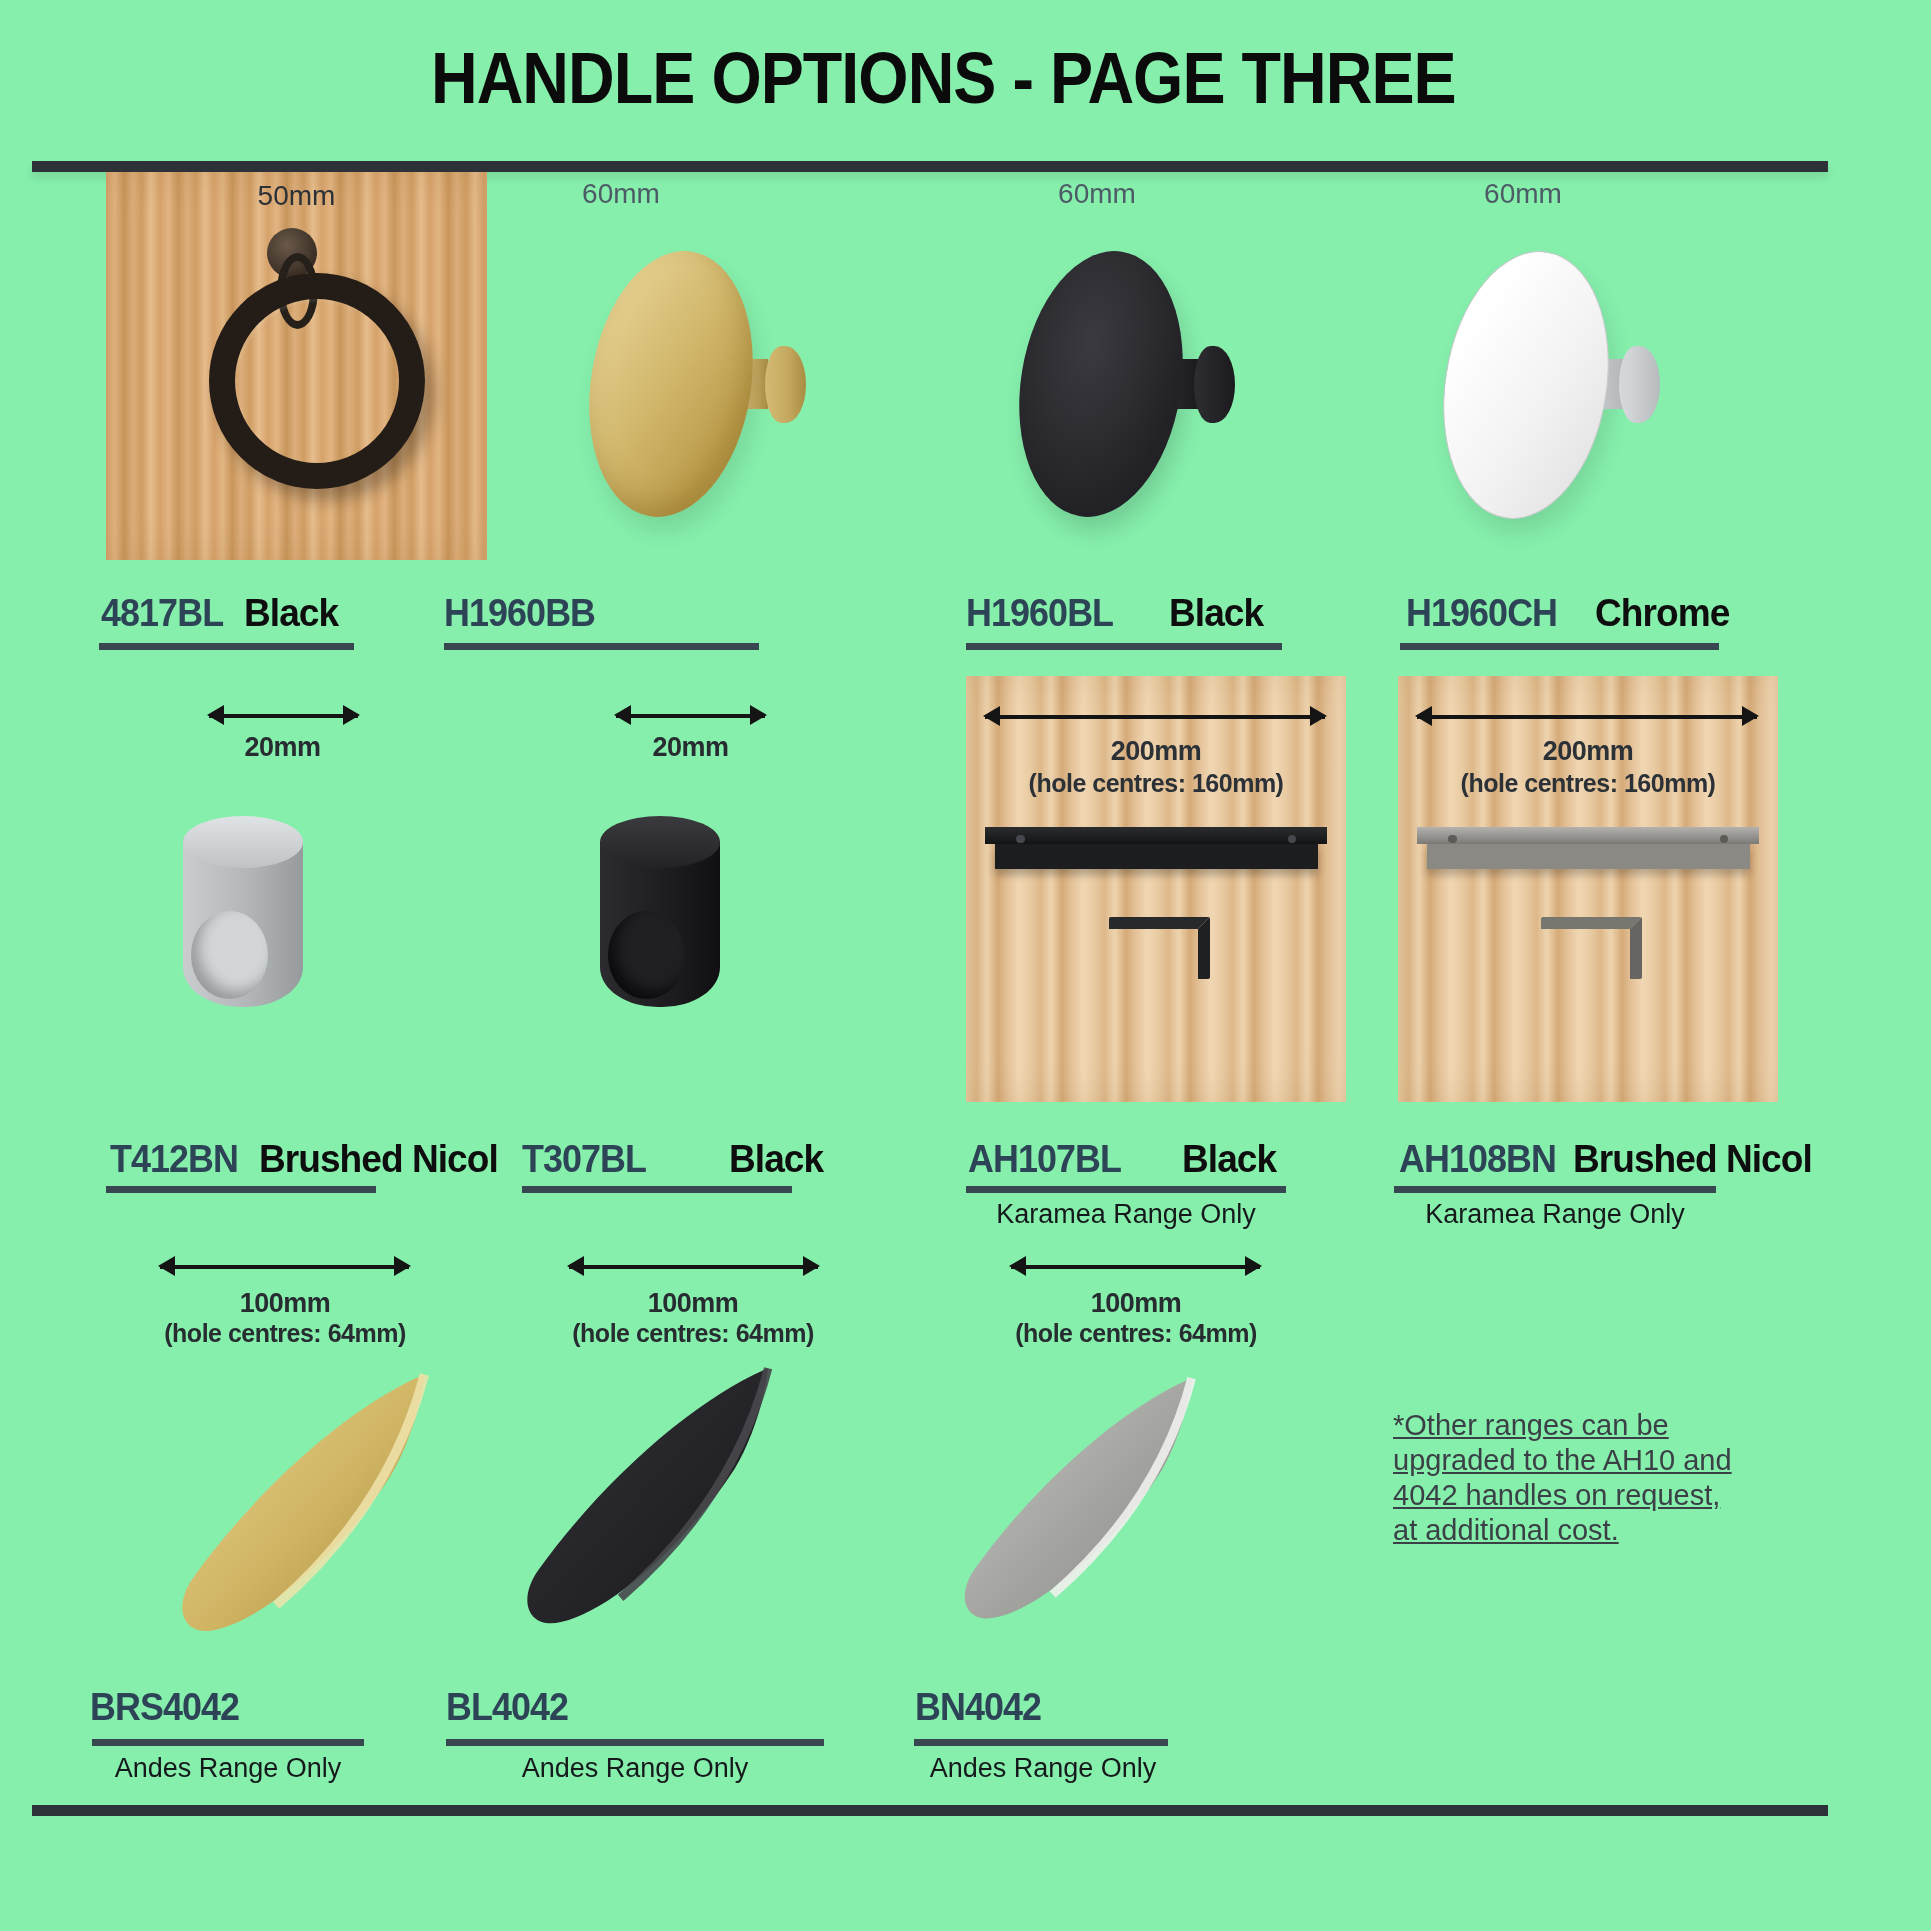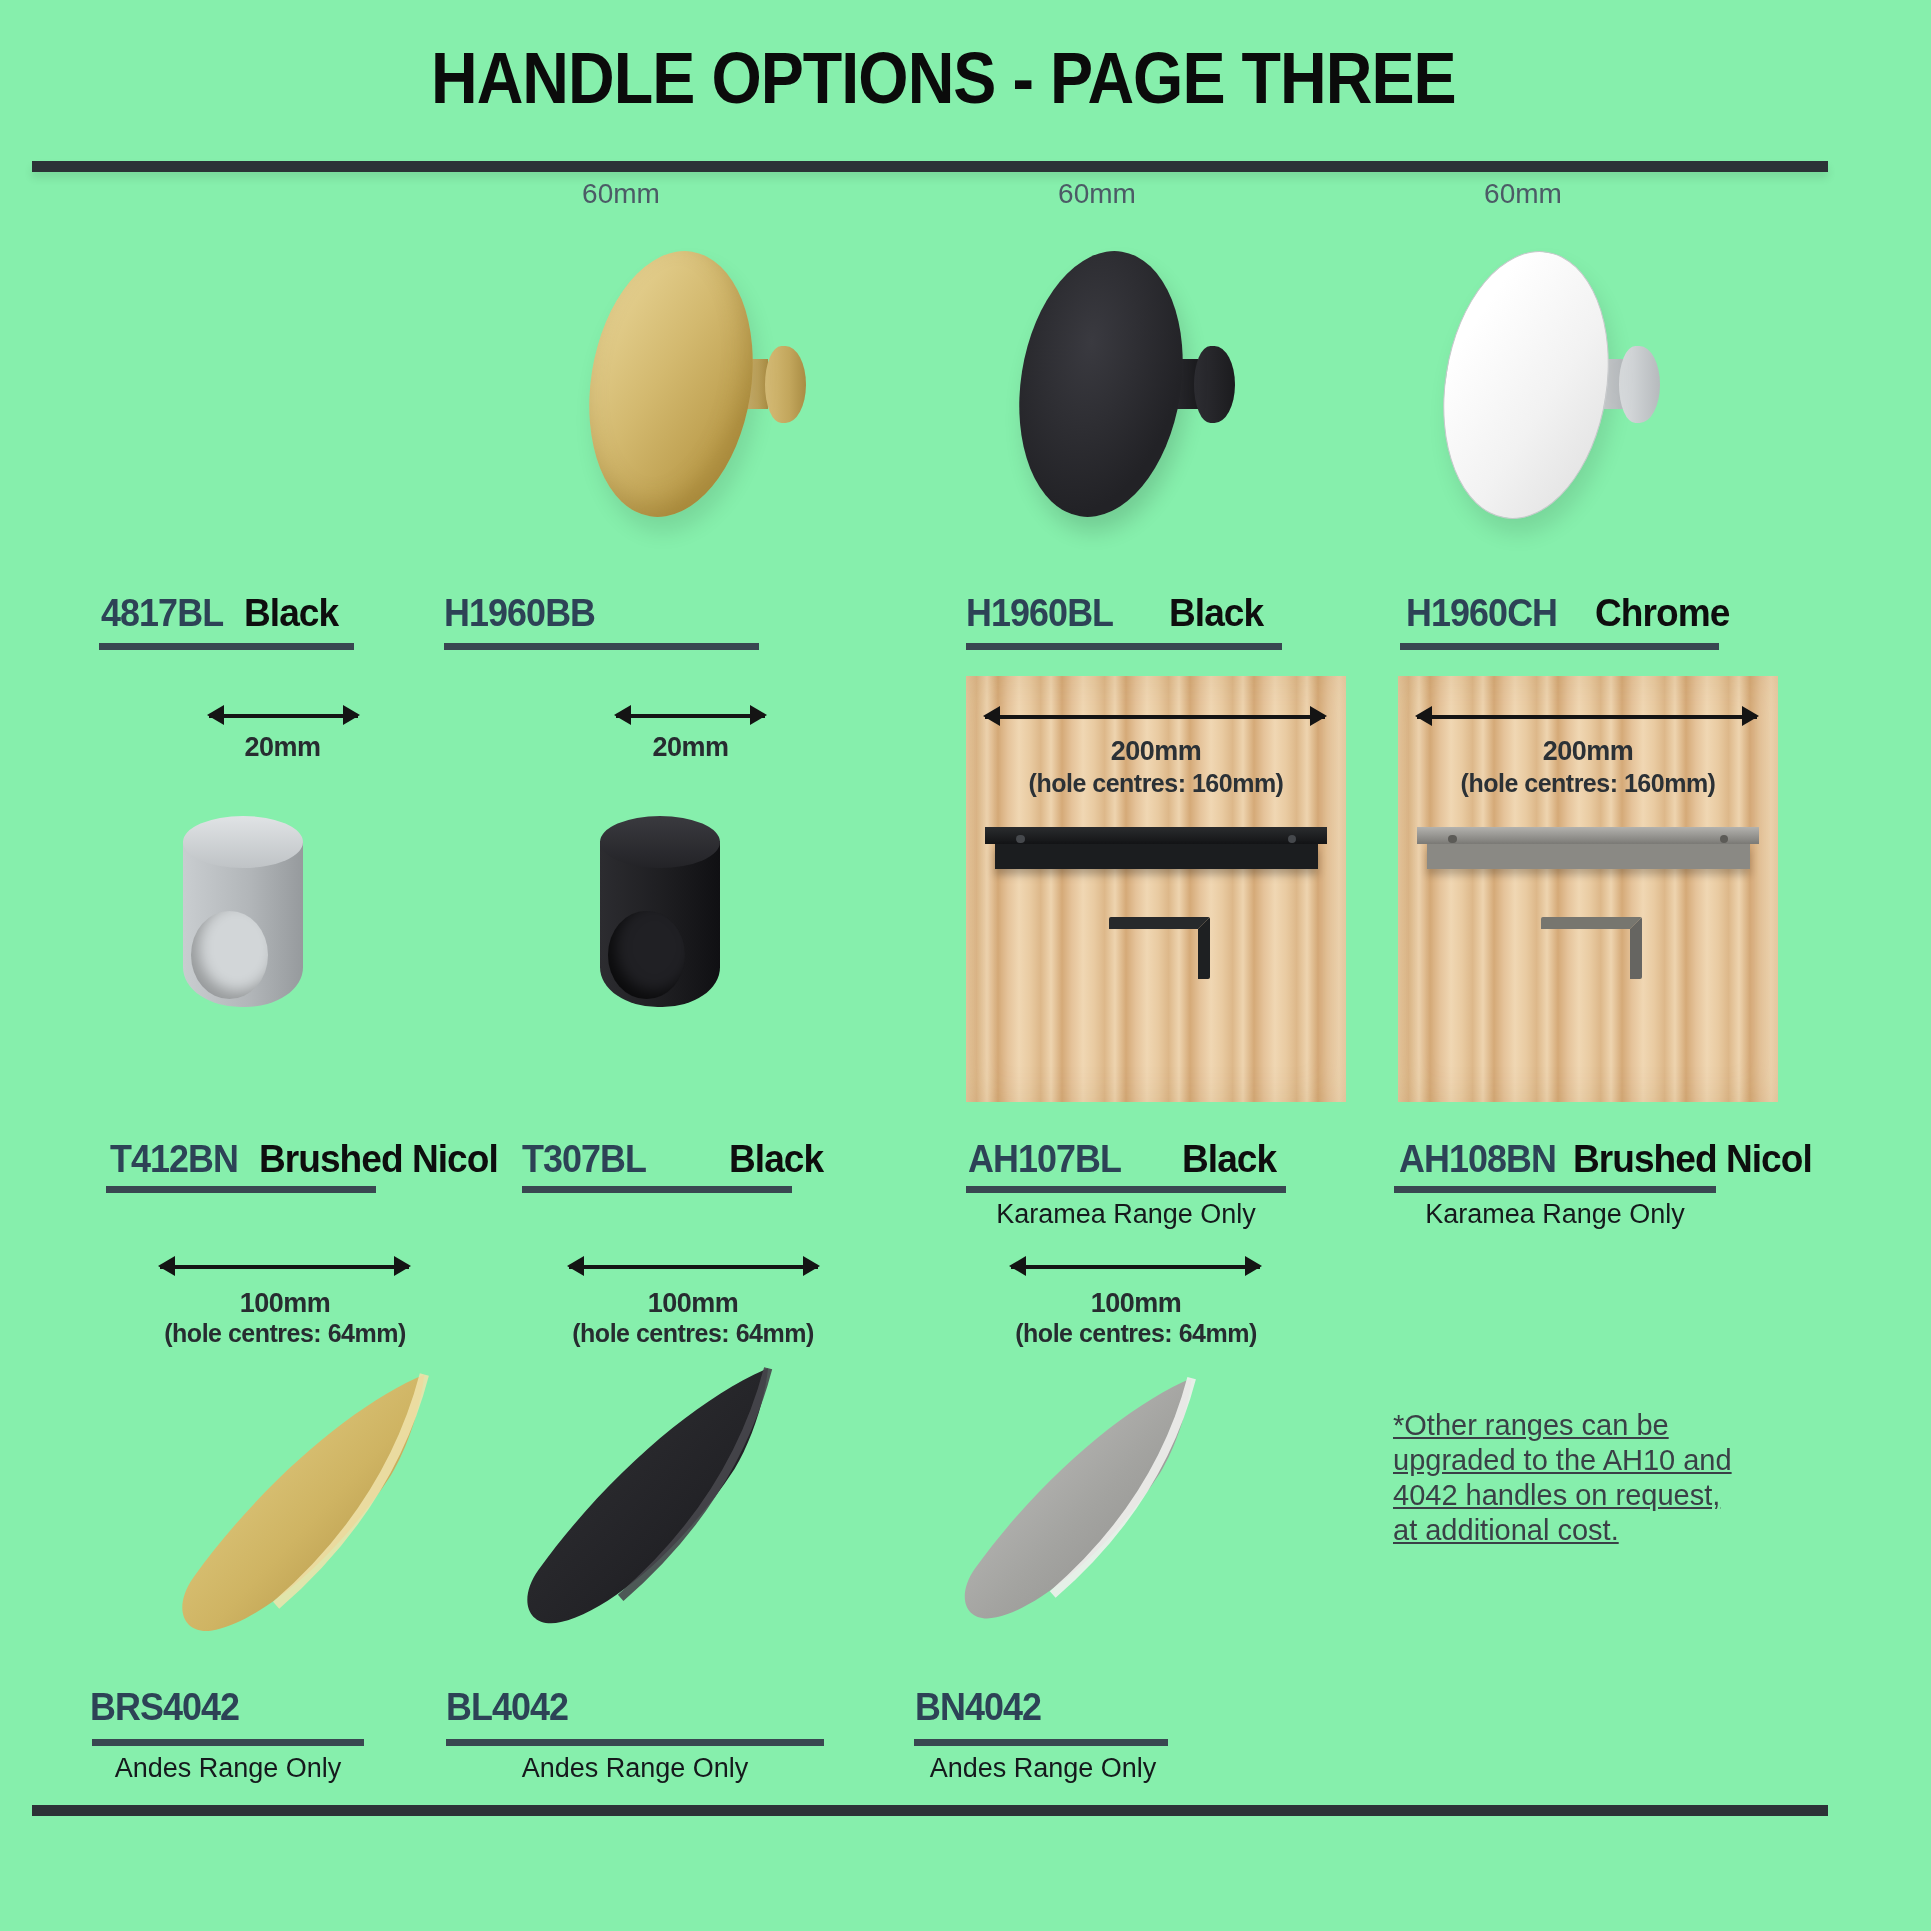--- a/index.html
+++ b/index.html
@@ -90,20 +90,26 @@
 </head>
 <body>
 
 <div id="canvas">
 
   <div class="title">
     <span>HANDLE OPTIONS - PAGE THREE</span>
   </div>
   <div class="hbar top" style="top:161px;"></div>
 
+  <div class="wood wood1" style="left:106px;top:172px;width:381px;height:388px;">
+    <div class="size-label onwood" style="left:0;top:7.7px;width:100%;">50mm</div>
+    <div class="backplate" style="left:161px;top:56px;width:50px;height:50px;"></div>
+    <div class="ringlink" style="left:171px;top:81px;width:25px;height:60px;"></div>
+    <div class="bigring" style="left:103px;top:101px;width:164px;height:164px;"></div>
+  </div>
 
   <div class="size-label" style="left:544px;top:178px;width:154px;">60mm</div>
   <div class="neck brass" style="left:743px;top:359px;"></div>
   <div class="stembase brass" style="left:765px;top:346px;"></div>
   <div class="disc brass" style="left:591px;top:250px;"></div>
 
   <div class="size-label" style="left:1020px;top:178px;width:154px;">60mm</div>
   <div class="neck blackd" style="left:1173px;top:359px;"></div>
   <div class="stembase blackd" style="left:1194px;top:346px;"></div>
   <div class="disc blackd" style="left:1021px;top:250px;"></div>

